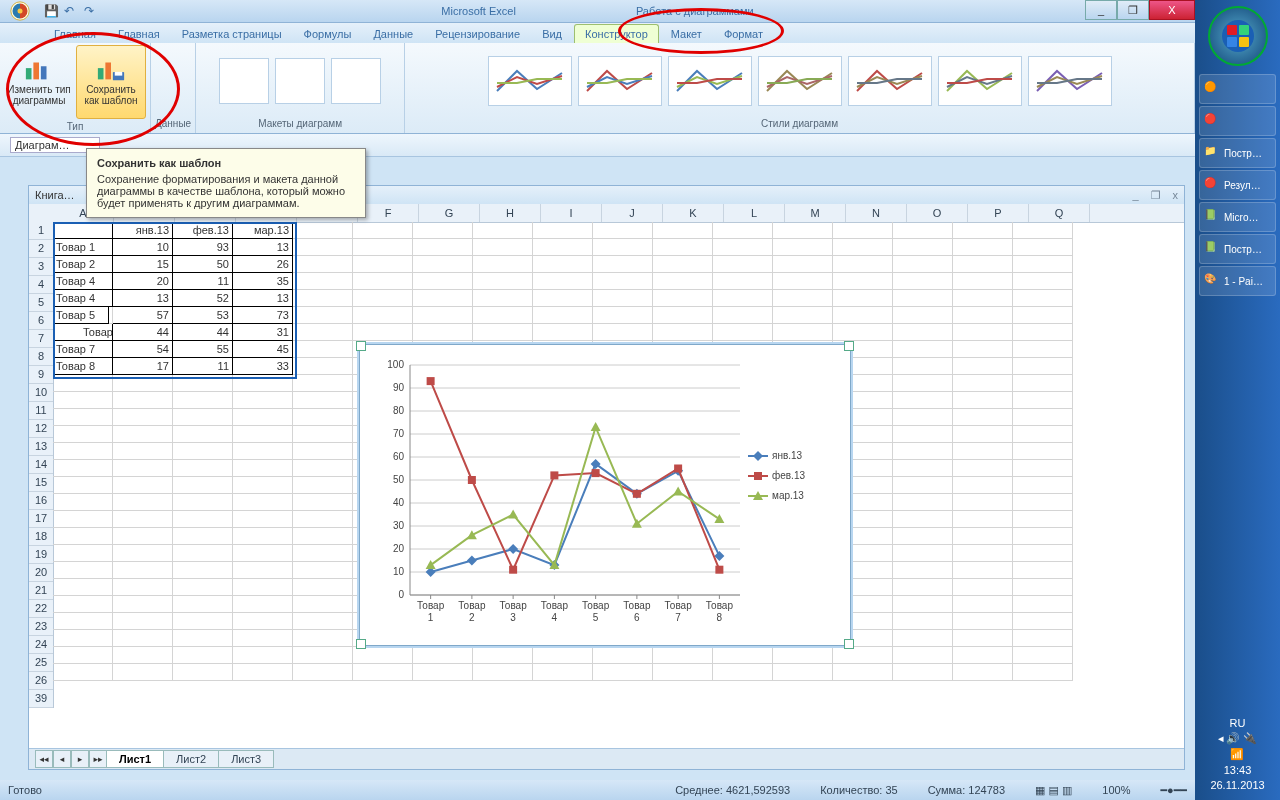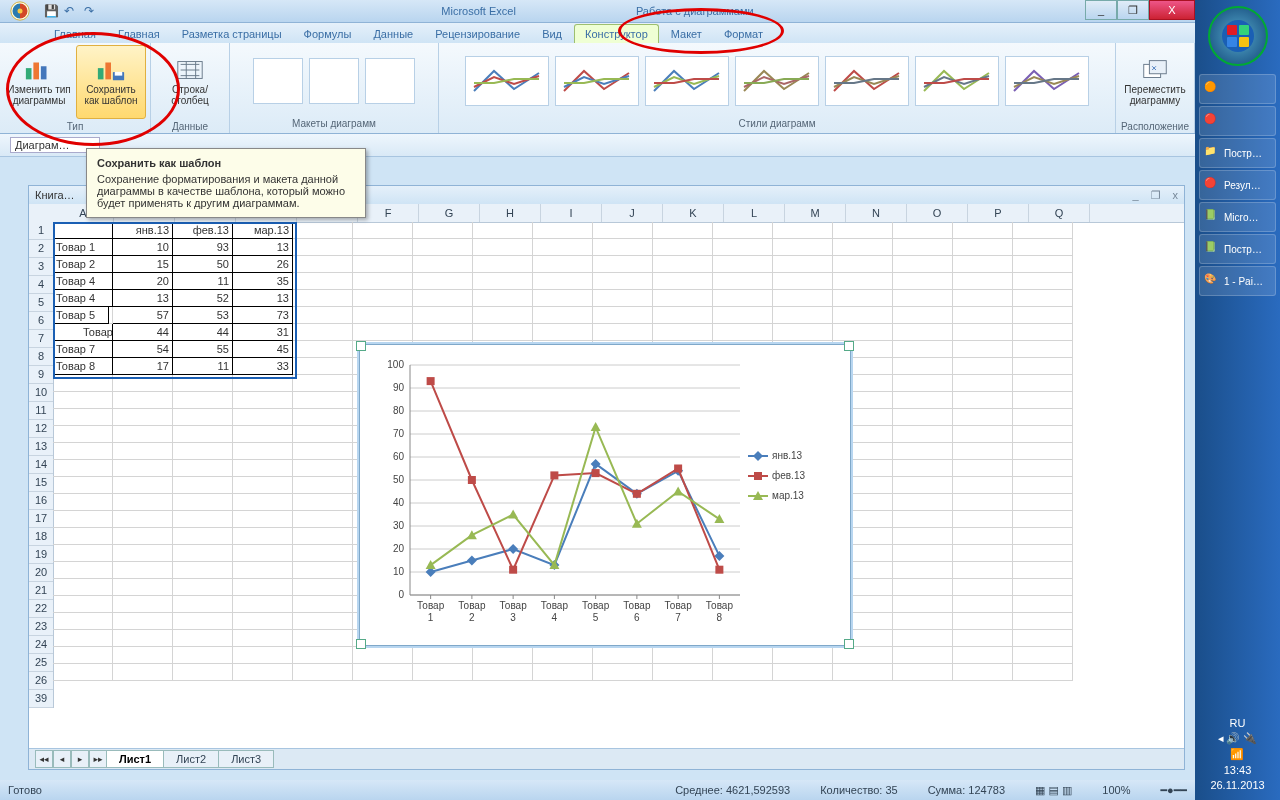--- a/index.html
+++ b/index.html
@@ -131,27 +131,20 @@
               <rect x="18" y="14" width="12" height="9" fill="#47b" rx="1"></rect>
               <rect x="20" y="14" width="8" height="4" fill="#fff"></rect>
             </svg>
           <span>Сохранить как шаблон</span>
         </div>
       </div>
       <div class="lbl">Тип</div>
     </div>
     <div class="rgroup">
       <div class="body">
-        <div class="bigbtn">
-          <svg viewBox="0 0 32 24">
-              <rect x="3" y="3" width="26" height="18" fill="none" stroke="#678"></rect>
-              <path d="M6 6h20M6 12h20M6 18h20M12 3v18M22 3v18" stroke="#678"></path>
-            </svg>
-          <span>Строка/столбец</span>
-        </div>
       </div>
       <div class="lbl">Данные</div>
     </div>
     <div class="rgroup" style="width:200px">
       <div class="body" style="flex-wrap:wrap">
         <div class="layoutbtn"></div>
         <div class="layoutbtn"></div>
         <div class="layoutbtn"></div>
       </div>
       <div class="lbl">Макеты диаграмм</div>
@@ -202,33 +195,20 @@
           </div>
           <div class="stylebtn">
             <svg width="76" height="40" viewBox="0 0 76 40">
               <polyline points="5,30 25,10 45,28 70,12" fill="none" stroke="#7a5fb4" stroke-width="2"></polyline>
               <polyline points="5,26 25,16 45,23 70,15" fill="none" stroke="#985" stroke-width="2"></polyline>
               <polyline points="5,22 25,22 45,18 70,18" fill="none" stroke="#678" stroke-width="2"></polyline>
             </svg>
           </div>
         </div>
       <div class="lbl">Стили диаграмм</div>
-    </div>
-    <div class="rgroup">
-      <div class="body">
-        <div class="bigbtn">
-          <svg viewBox="0 0 32 24">
-              <rect x="4" y="6" width="18" height="14" fill="#fff" stroke="#678"></rect>
-              <rect x="10" y="2" width="18" height="14" fill="#e8f0f8" stroke="#678"></rect>
-              <path d="M13 8l4 4M17 8l-4 4" stroke="#47b"></path>
-            </svg>
-          <span>Переместить диаграмму</span>
-        </div>
-      </div>
-      <div class="lbl">Расположение</div>
     </div>
   </div>
 
   <div id="fmbar">
     <span style="width:80px;background:#fff;border:1px solid #aac;padding:1px 4px">Диаграм…</span>
   </div>
 
   <div id="workarea">
     <div id="bookwin">
       <div id="booktitle">

